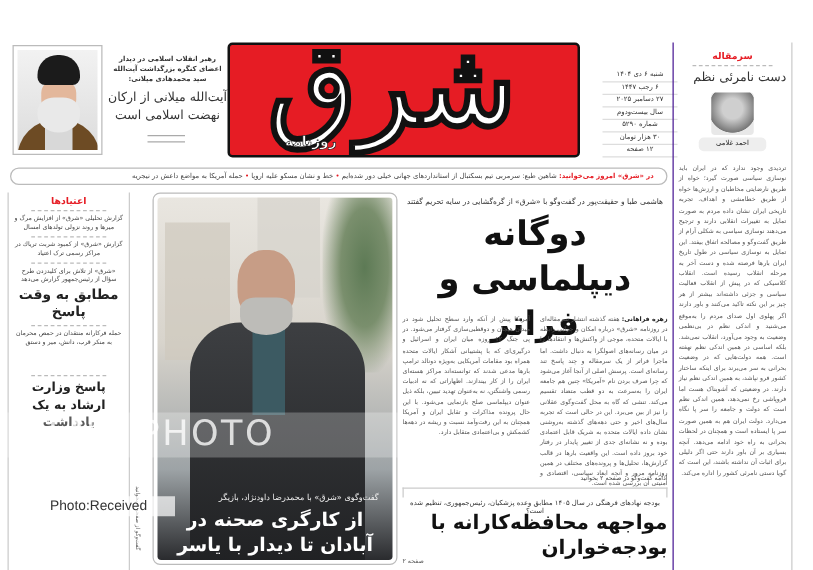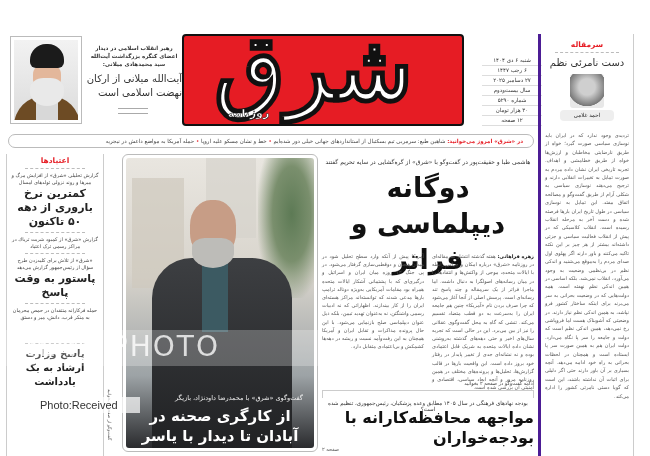--- a/index.html
+++ b/index.html
@@ -11,35 +11,35 @@
   
   .leader-box { left: 10px; top: 36px; width: 72px; height: 88px; border: 1px solid #bbb; padding: 3px; background: #fff; direction: ltr; }
   .leader-photo { width: 100%; height: 100%; position: relative; overflow: hidden; background: linear-gradient(#f2f2f2, #dcdcdc); }
   .leader-photo .turban { position: absolute; left: 16px; top: 4px; width: 34px; height: 24px; background: #1b1b1b; border-radius: 16px 16px 6px 6px; }
   .leader-photo .face { position: absolute; left: 19px; top: 24px; width: 28px; height: 26px; background: #e3b79b; border-radius: 40%; }
   .leader-photo .beard { position: absolute; left: 16px; top: 38px; width: 34px; height: 28px; background: #e9e9e9; border-radius: 40% 40% 50% 50%; }
   .leader-photo .robe { position: absolute; left: 0; top: 56px; width: 66px; height: 30px; background: #6d4b24; border-radius: 30px 30px 0 0; }
   .leader-photo .robe-inner { position: absolute; left: 22px; top: 60px; width: 22px; height: 26px; background: #d8d8d8; }
 
   .leader-kicker { left: 86px; top: 44px; width: 96px; font-size: 5.5px; line-height: 8px; text-align: center; color: #333; font-weight: bold; }
-  .leader-title { left: 86px; top: 72px; width: 96px; font-size: 10px; line-height: 14px; text-align: right; color: #333; }
+  .leader-title { left: 86px; top: 72px; width: 96px; font-size: 10px; line-height: 14px; text-align: center; color: #333; }
   .leader-orn { left: 118px; top: 108px; width: 30px; height: 6px; border-top: 1px solid #aaa; border-bottom: 1px solid #aaa; }
 
   .logo { left: 182px; top: 34px; width: 282px; height: 92px; background: #e61c24; border: 2px solid #111; border-radius: 4px; direction: ltr; overflow: hidden; }
   .logo-word { position: absolute; left: 30px; top: -14px; font-family: "DejaVu Serif", serif; font-size: 92px; font-weight: bold; color: #fff; -webkit-text-stroke: 2px #111; letter-spacing: -4px; line-height: 1; }
   .logo-sub { position: absolute; left: 44px; bottom: 4px; font-size: 11px; font-weight: bold; color: #fff; -webkit-text-stroke: 0.5px #111; }
 
   .date-col { left: 482px; top: 56px; width: 60px; font-size: 5.5px; line-height: 9px; text-align: center; color: #333; }
   .date-col div { border-bottom: 1px solid #ddd; }
 
   
-  .editorial { left: 538px; top: 34px; width: 96px; height: 422px; border-left: 3px solid #4c1d95; border-right: 1px solid #ccc; padding: 0 4px; }
+  .editorial { left: 538px; top: 34px; width: 96px; height: 422px; border-left: 1px solid #4c1d95; border-right: 1px solid #ccc; padding: 0 4px; }
   .ed-kicker { margin-top: 6px; text-align: center; color: #e61c24; font-size: 7.5px; font-weight: bold; }
   .ed-sep { margin: 3px auto; width: 64px; border-top: 1px dashed #bbb; }
-  .ed-title { text-align: center; font-size: 10px; color: #333; margin-top: 4px; }
+  .ed-title { font-size: 10px; color: #333; margin-top: 4px; }
   .ed-photo { margin: 6px auto 0; width: 34px; height: 34px; background: radial-gradient(circle at 50% 38%, #cfcfcf 30%, #777 70%, #e8e8e8 72%); border-radius: 3px; }
   .ed-author { margin: 2px auto 0; width: 54px; height: 11px; background: #eee; border-radius: 4px; font-size: 5.5px; text-align: center; line-height: 11px; }
   .ed-body { margin-top: 10px; font-size: 5px; line-height: 8.4px; color: #555; text-align: justify; }
 
   
   .teaser { left: 8px; top: 134px; width: 526px; height: 14px; border: 1px solid #bbb; border-radius: 7px; font-size: 5.5px; line-height: 12px; padding: 0 10px; color: #444; white-space: nowrap; overflow: hidden; }
   .teaser .lead { color: #e61c24; font-weight: bold; }
   .teaser .dot { color: #e61c24; }
 
   
@@ -129,26 +129,25 @@
   <span class="dot">•</span>
   <span>خط و نشان مسکو علیه اروپا</span>
   <span class="dot">•</span>
   <span>حمله آمریکا به مواضع داعش در نیجریه</span>
 </div>
 
 <div class="abs picks">
   <div class="picks-kicker">اعتیاد‌ها</div>
   <div class="sep"></div>
   <div class="pk-sub">گزارش تحلیلی «شرق» از افزایش مرگ و میرها و روند نزولی تولدهای امسال</div>
-  <div class="pk-head">کمترین نرخ باروری از دهه ۵۰ تاکنون</div>
   <div class="sep"></div>
   <div class="pk-sub">گزارش «شرق» از کمبود شربت ترياك در مراکز رسمی ترک اعتیاد</div>
   <div class="sep"></div>
   <div class="pk-sub">«شرق» از تلاش برای کلیدزدن طرح سؤال از رئیس‌جمهور گزارش می‌دهد</div>
-  <div class="pk-head">پاستور به وقت پاسخ</div>
+  <div class="pk-head">مطابق به وقت پاسخ</div>
   <div class="sep"></div>
   <div class="pk-sub">حمله فرکارانه منتقدان در حمص محرمان به منکر قرب، دانش، میر و دستق</div>
   <div class="sep" style="margin-top:22px"></div>
   <div class="pk-head md">پاسخ وزارت ارشاد به یک یادداشت</div>
 
 </div>
 
 <div class="abs photo-frame">
   <div class="photo">
     <div class="bldg1"></div>

